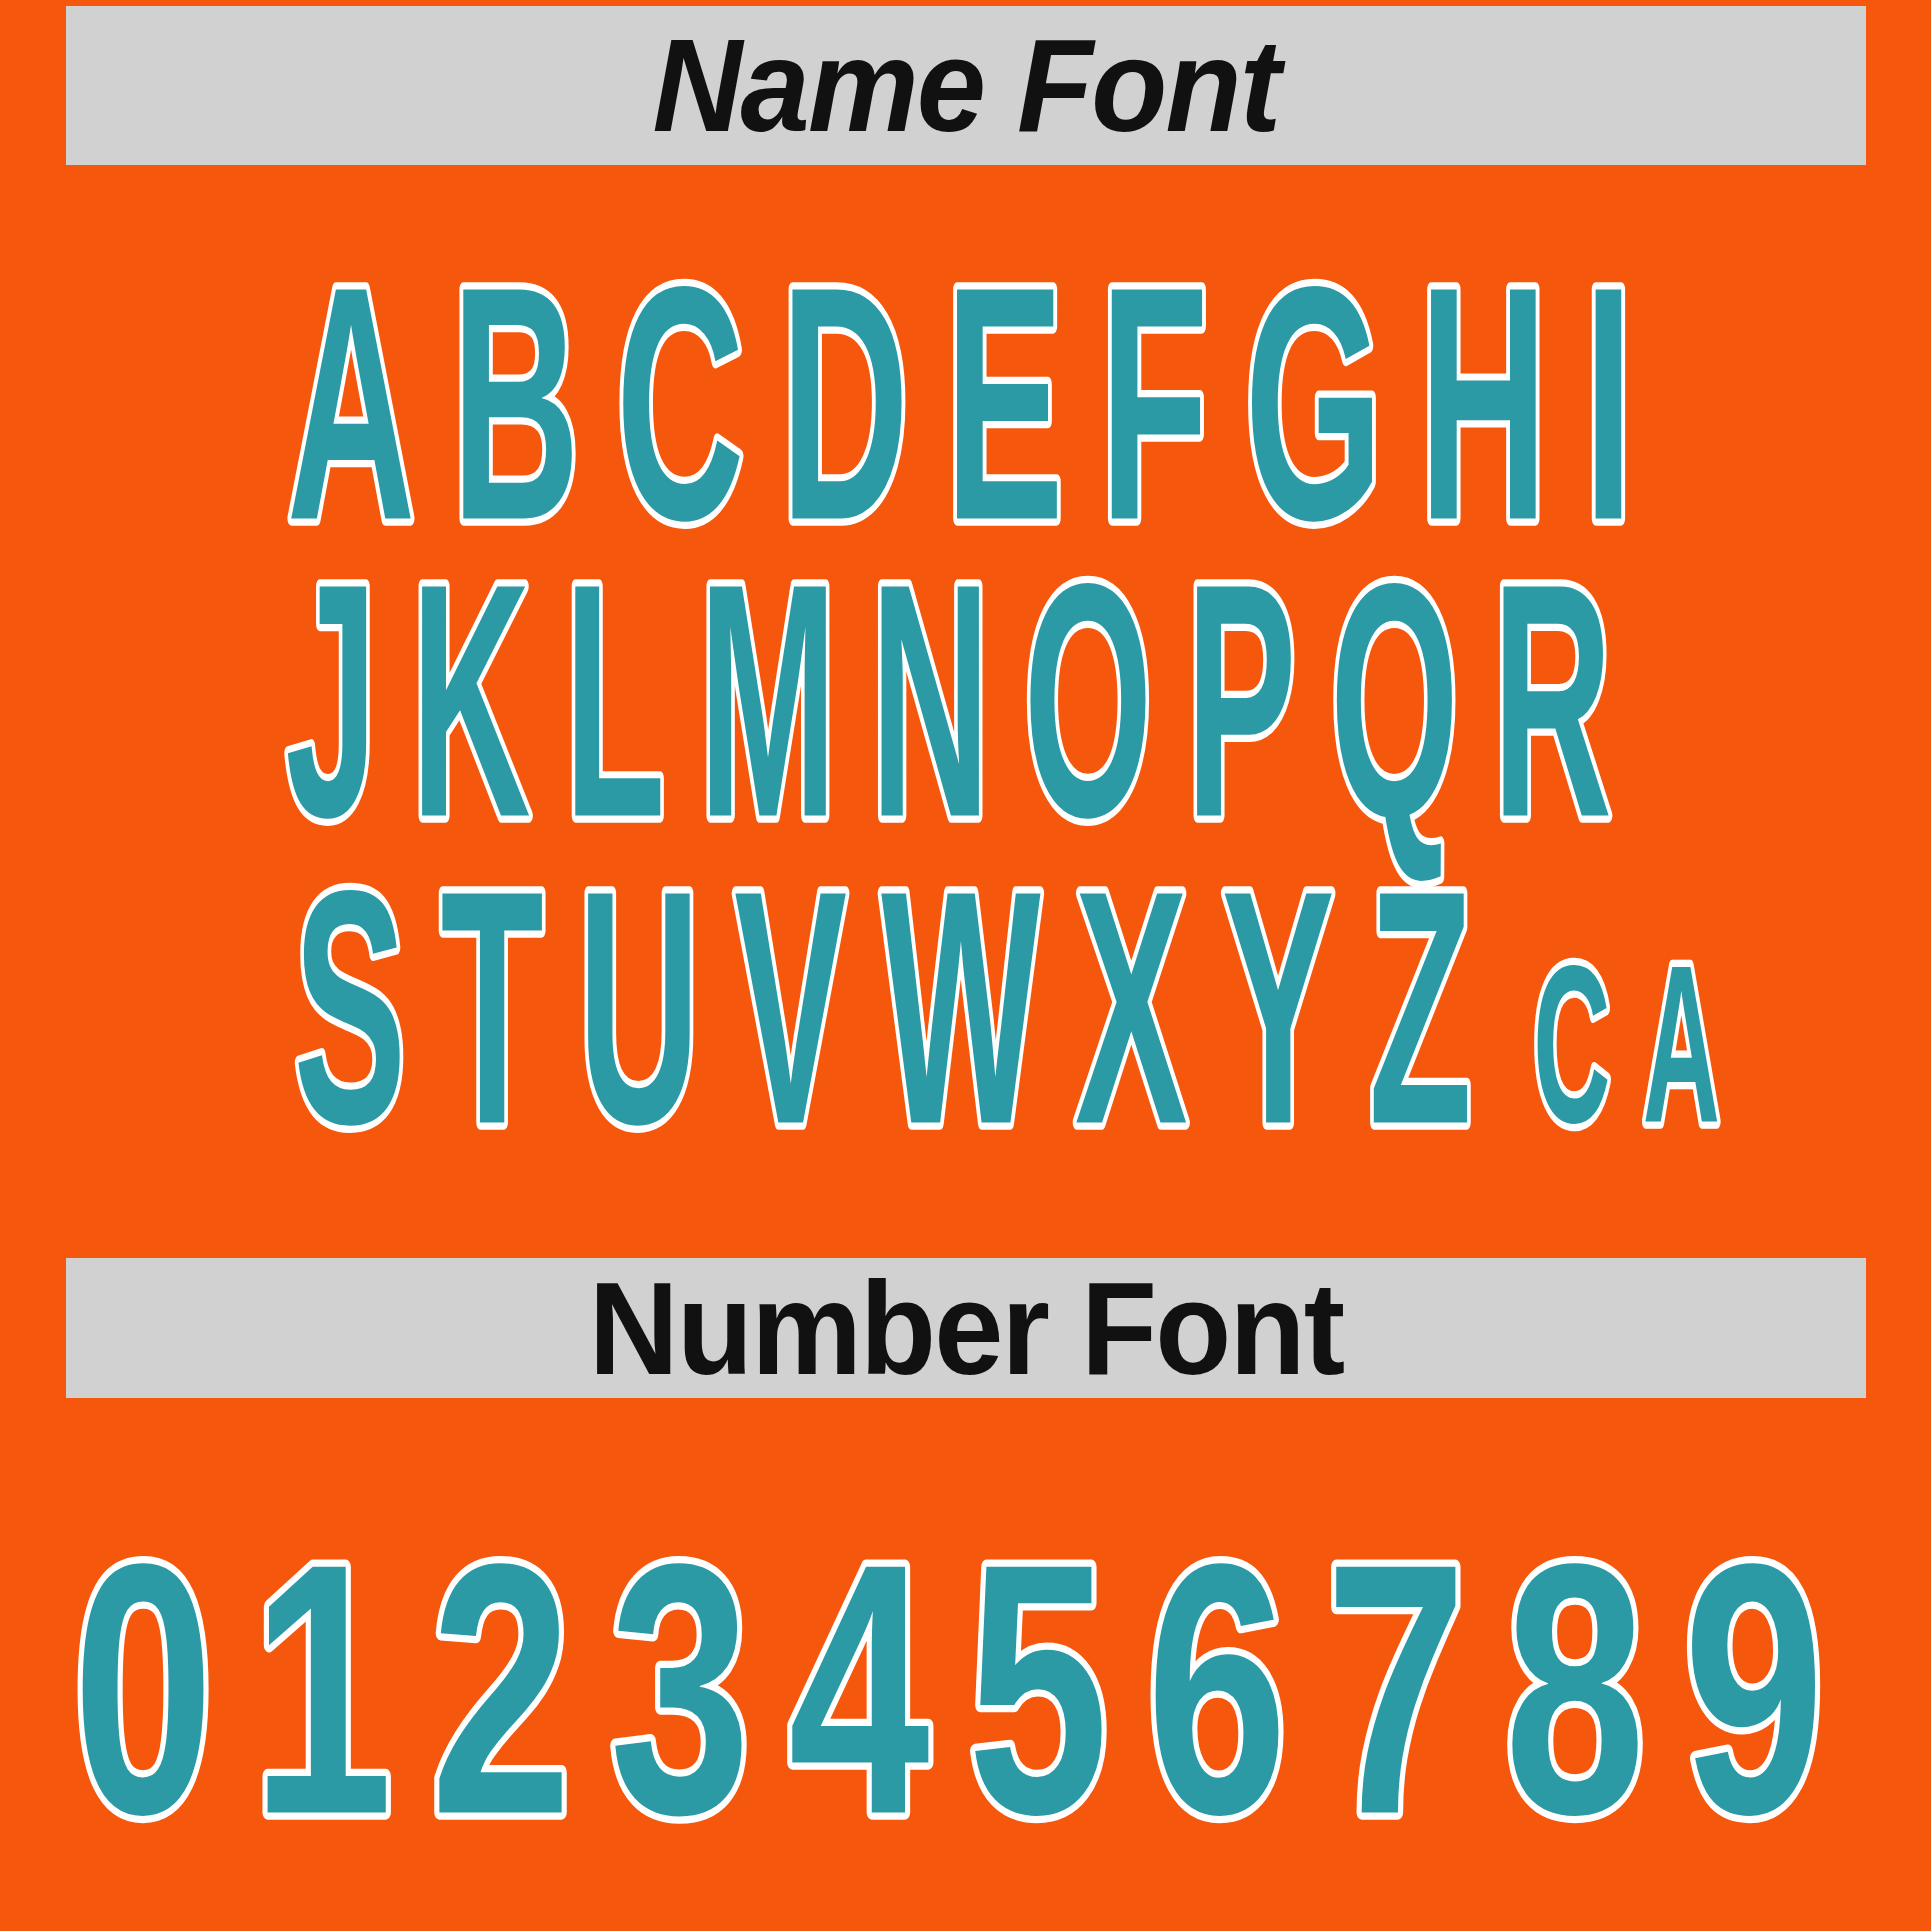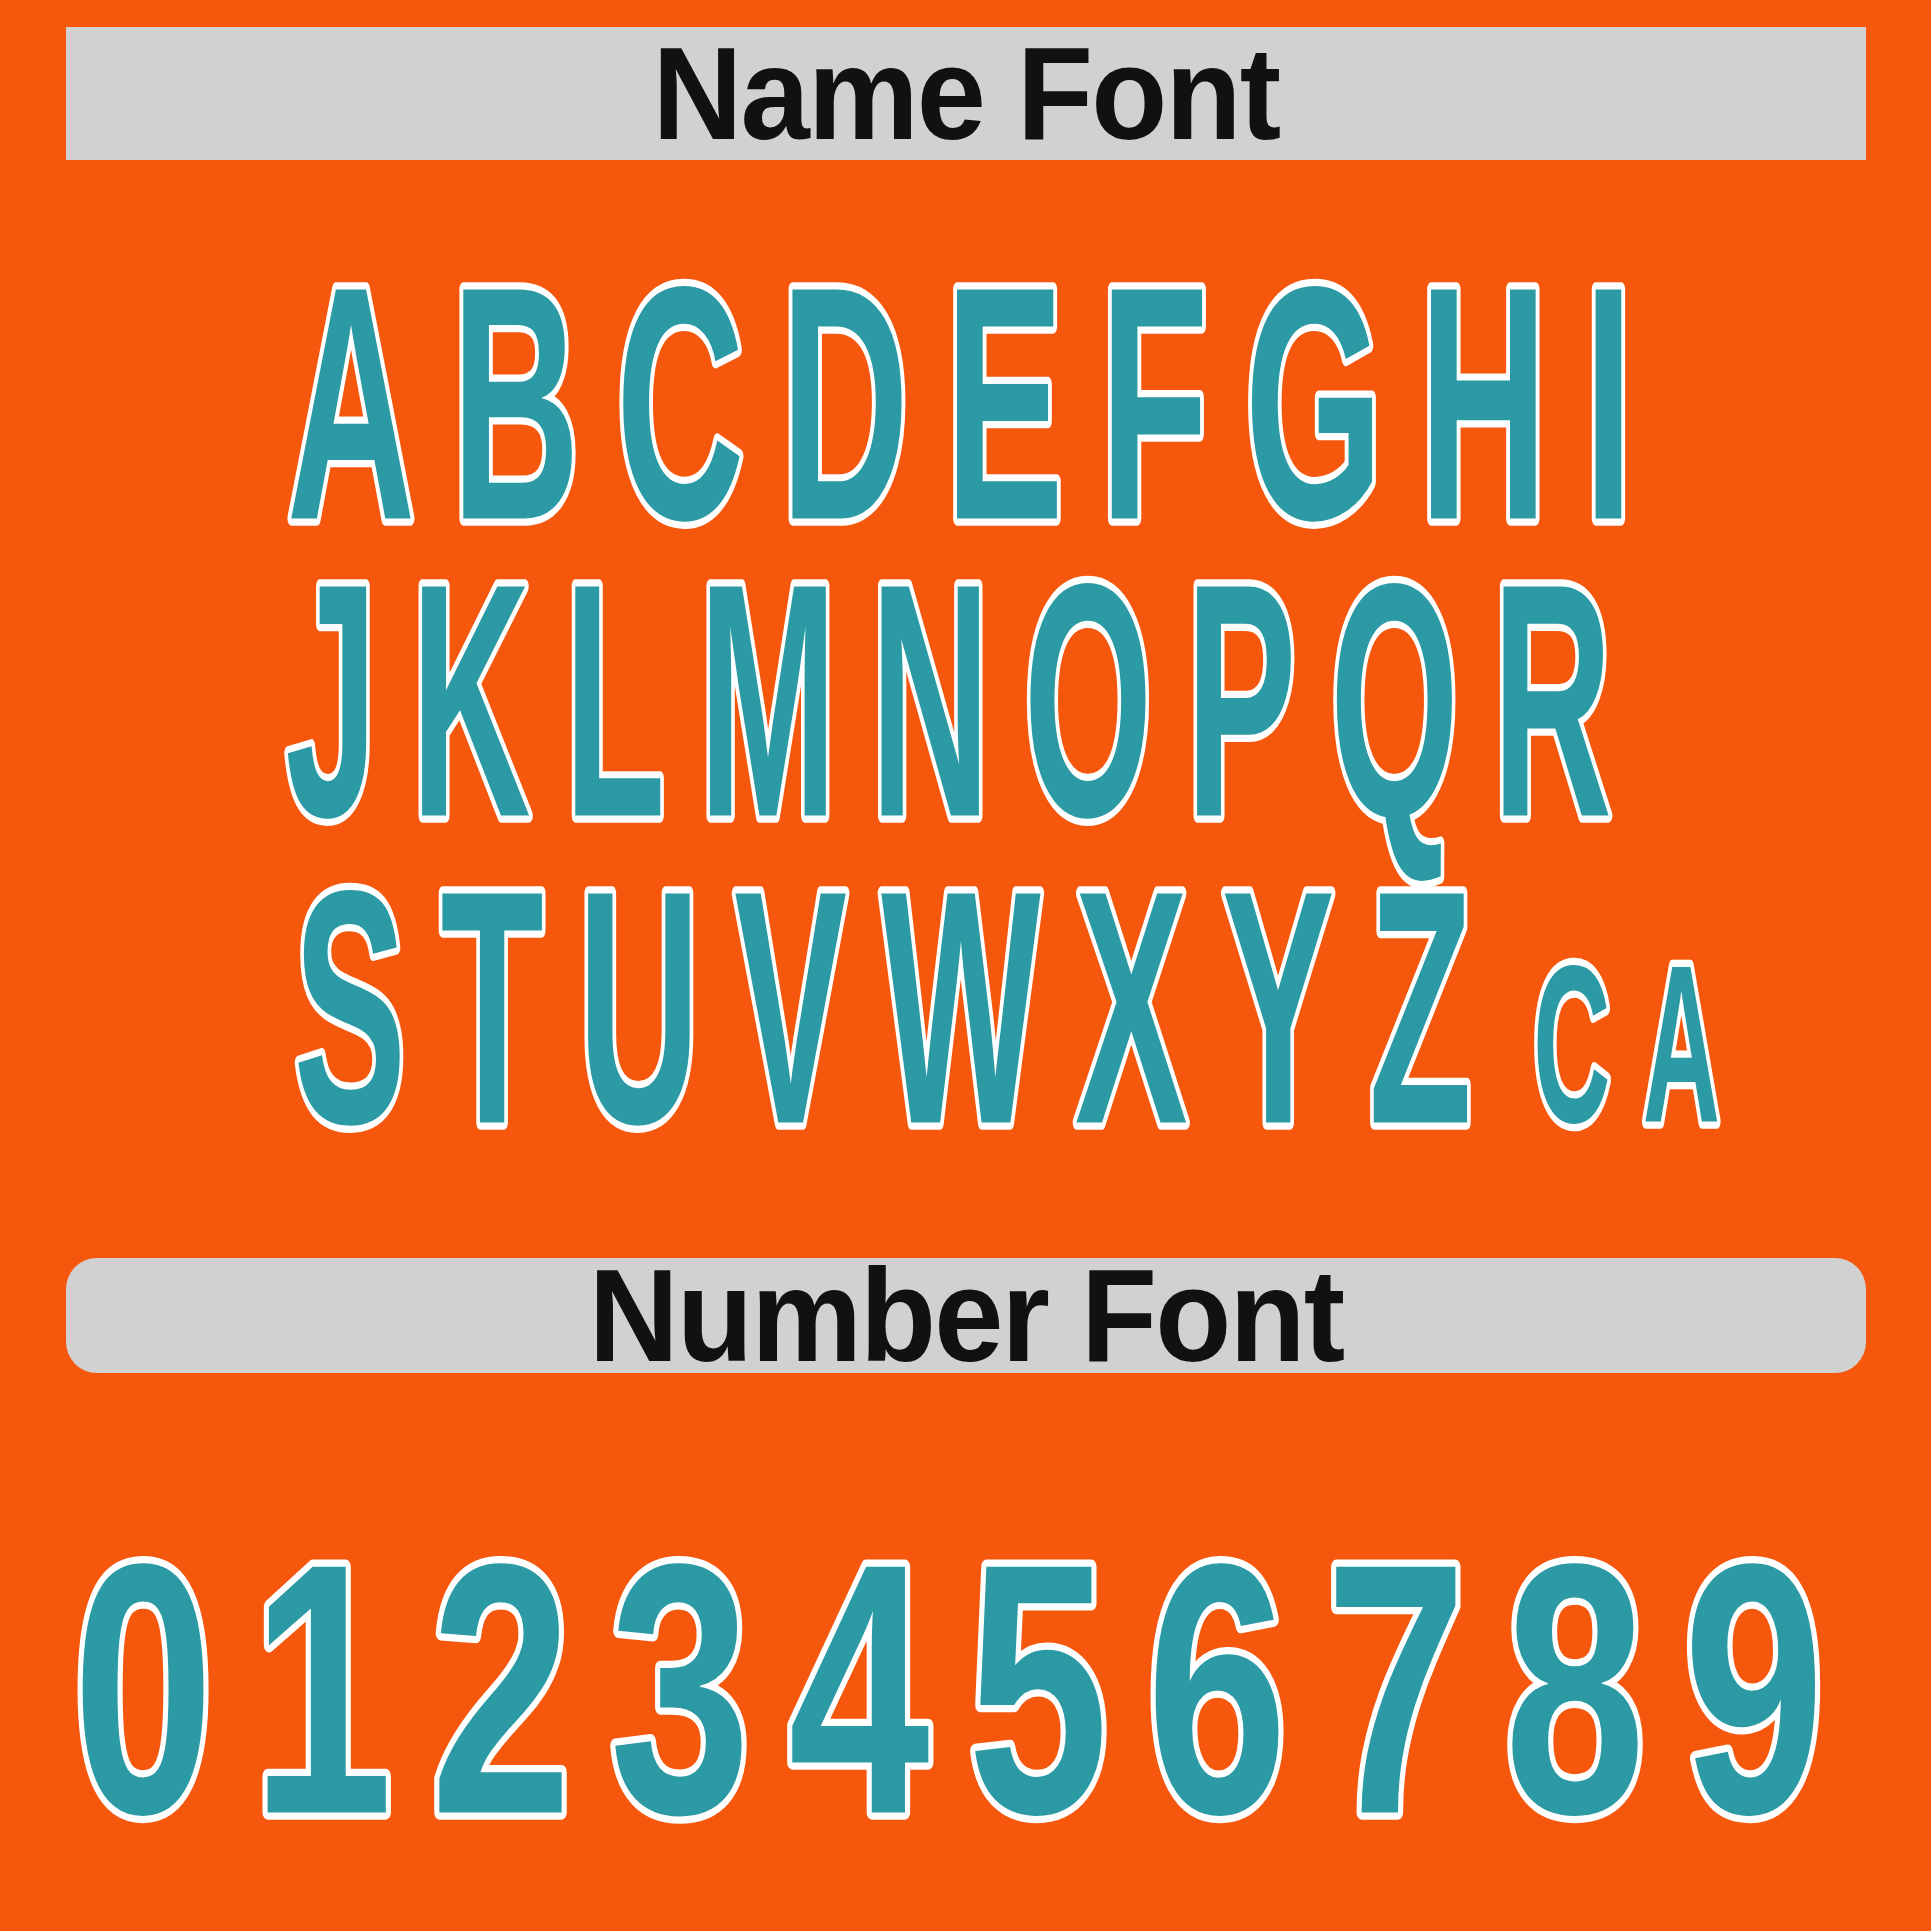--- a/index.html
+++ b/index.html
@@ -15,22 +15,22 @@
     background:var(--bg-orange);
     font-family:"Liberation Sans", sans-serif;
     overflow:hidden;
   }
   .canvas{position:relative;width:1931px;height:1931px;background:var(--bg-orange);}
   .header-bar{
     position:absolute;left:66px;width:1800px;
     background:var(--bar-gray);
     display:flex;align-items:center;justify-content:center;
   }
-  .header-bar.bar-name{top:27px;height:133px;}
-  .header-bar.bar-number{top:1258px;height:115px;border-radius:31px;}
+  .header-bar.bar-name{top:6px;height:159px;font-style:italic;}
+  .header-bar.bar-number{top:1258px;height:140px;}
   .header-title{
     font-size:131px;
     font-weight:bold;
     color:var(--header-black);
     letter-spacing:-1.9px;
     transform:scaleX(0.95);
     white-space:nowrap;
   }
   svg.glyph-row{
     position:absolute;left:0;width:1931px;height:328px;

